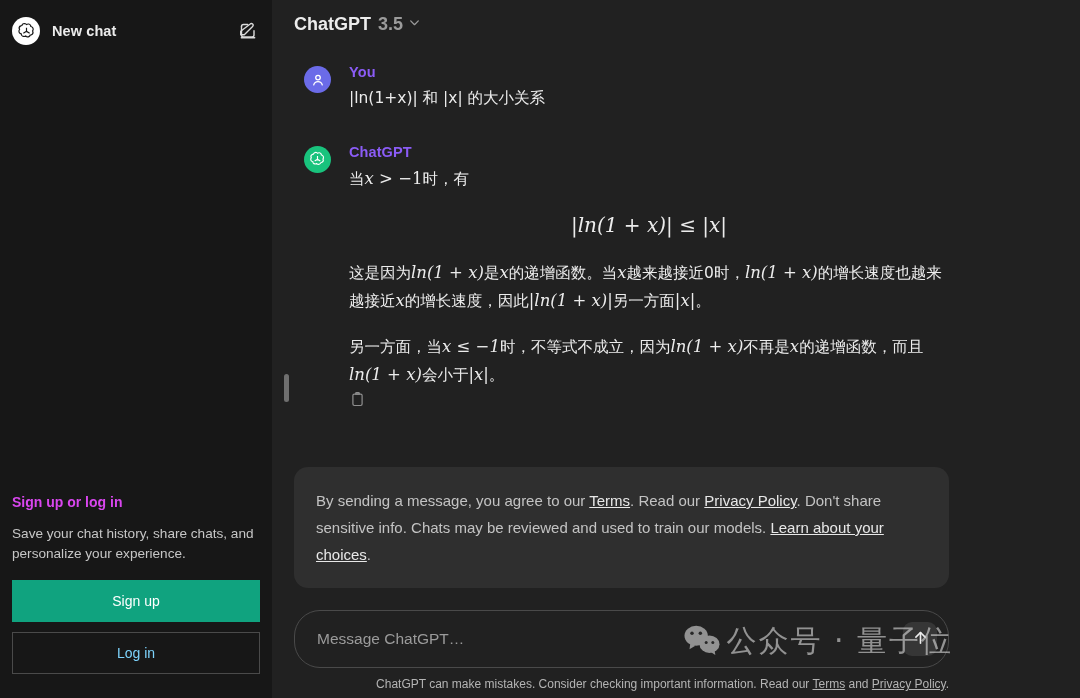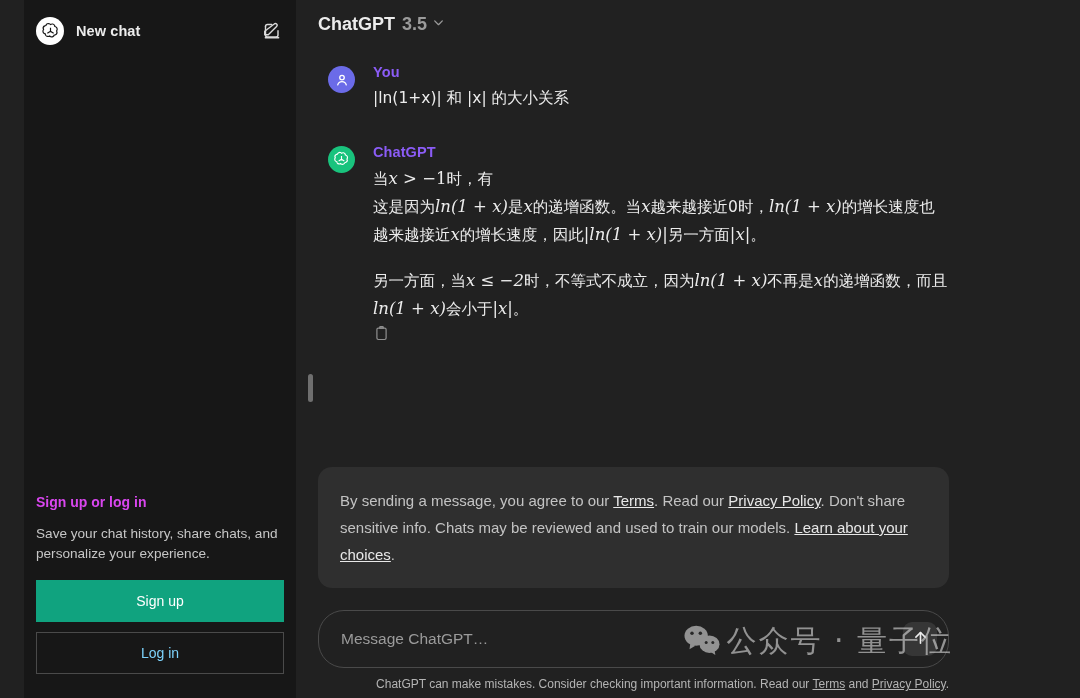--- a/index.html
+++ b/index.html
@@ -2,21 +2,21 @@
 <html><head>
 <meta charset="utf-8">
 <style>
   * { box-sizing: border-box; margin: 0; padding: 0; }
   html, body {
     width: 1080px; height: 698px;
     background: #212121;
     font-family: "Liberation Sans", sans-serif;
     overflow: hidden;
   }
-  .app { display: flex; width: 989px; height: 698px; padding-left: 24px; }
+  .app { display: flex; width: 989px; height: 698px; }
 
   
   .sidebar {
     width: 272px; height: 698px;
     background: #171717;
     display: flex; flex-direction: column;
     position: relative;
     flex: 0 0 272px;
   }
   .sidebar-top { padding: 10px 8px 0 8px; }
@@ -228,27 +228,28 @@
             <path d="M12 7.2v4.6l4 2.3M12 11.8l-4 2.3"></path>
           </svg>
         </span>
         <div class="msg-body">
           <div class="msg-author">ChatGPT</div>
 
           <div class="msg-text cjk">
             <span>当</span><span class="mathi">x</span><span class="mathn"> &gt; −1</span><span>时，有</span>
           </div>
 
+          <div class="display-math">|ln(1 + x)| ≤ |x|</div>
 
           <div class="msg-text cjk para">
             <span>这是因为</span><span class="mathi">ln(1 + x)</span><span>是</span><span class="mathi">x</span><span>的递增函数。当</span><span class="mathi">x</span><span>越来越接近0时，</span><span class="mathi">ln(1 + x)</span><span>的增长速度也越来越接近</span><span class="mathi">x</span><span>的增长速度，因此</span><span class="mathi">|ln(1 + x)|</span><span>另一方面</span><span class="mathi">|x|</span><span>。</span>
           </div>
 
           <div class="msg-text cjk">
-            <span>另一方面，当</span><span class="mathi">x ≤ −2</span><span>时，不等式不成立，因为</span><span class="mathi">ln(1 + x)</span><span>不再是</span><span class="mathi">x</span><span>的递增函数，而且</span><span class="mathi">ln(1 + x)</span><span>会小于</span><span class="mathi">|x|</span><span>。</span>
+            <span>另一方面，当</span><span class="mathi">x ≤ −1</span><span>时，不等式不成立，因为</span><span class="mathi">ln(1 + x)</span><span>不再是</span><span class="mathi">x</span><span>的递增函数，而且</span><span class="mathi">ln(1 + x)</span><span>会小于</span><span class="mathi">|x|</span><span>。</span>
           </div>
 
           <div class="copy-row">
             <span class="copy-icon">
               <svg width="17" height="17" viewBox="0 0 24 24" fill="none" stroke="#b4b4b4" stroke-width="1.7" stroke-linecap="round" stroke-linejoin="round">
                 <rect x="5.5" y="4.5" width="13" height="16" rx="2"></rect>
                 <path d="M9.5 4.5V3.2a1 1 0 0 1 1-1h3a1 1 0 0 1 1 1v1.3z"></path>
               </svg>
             </span>
           </div>

